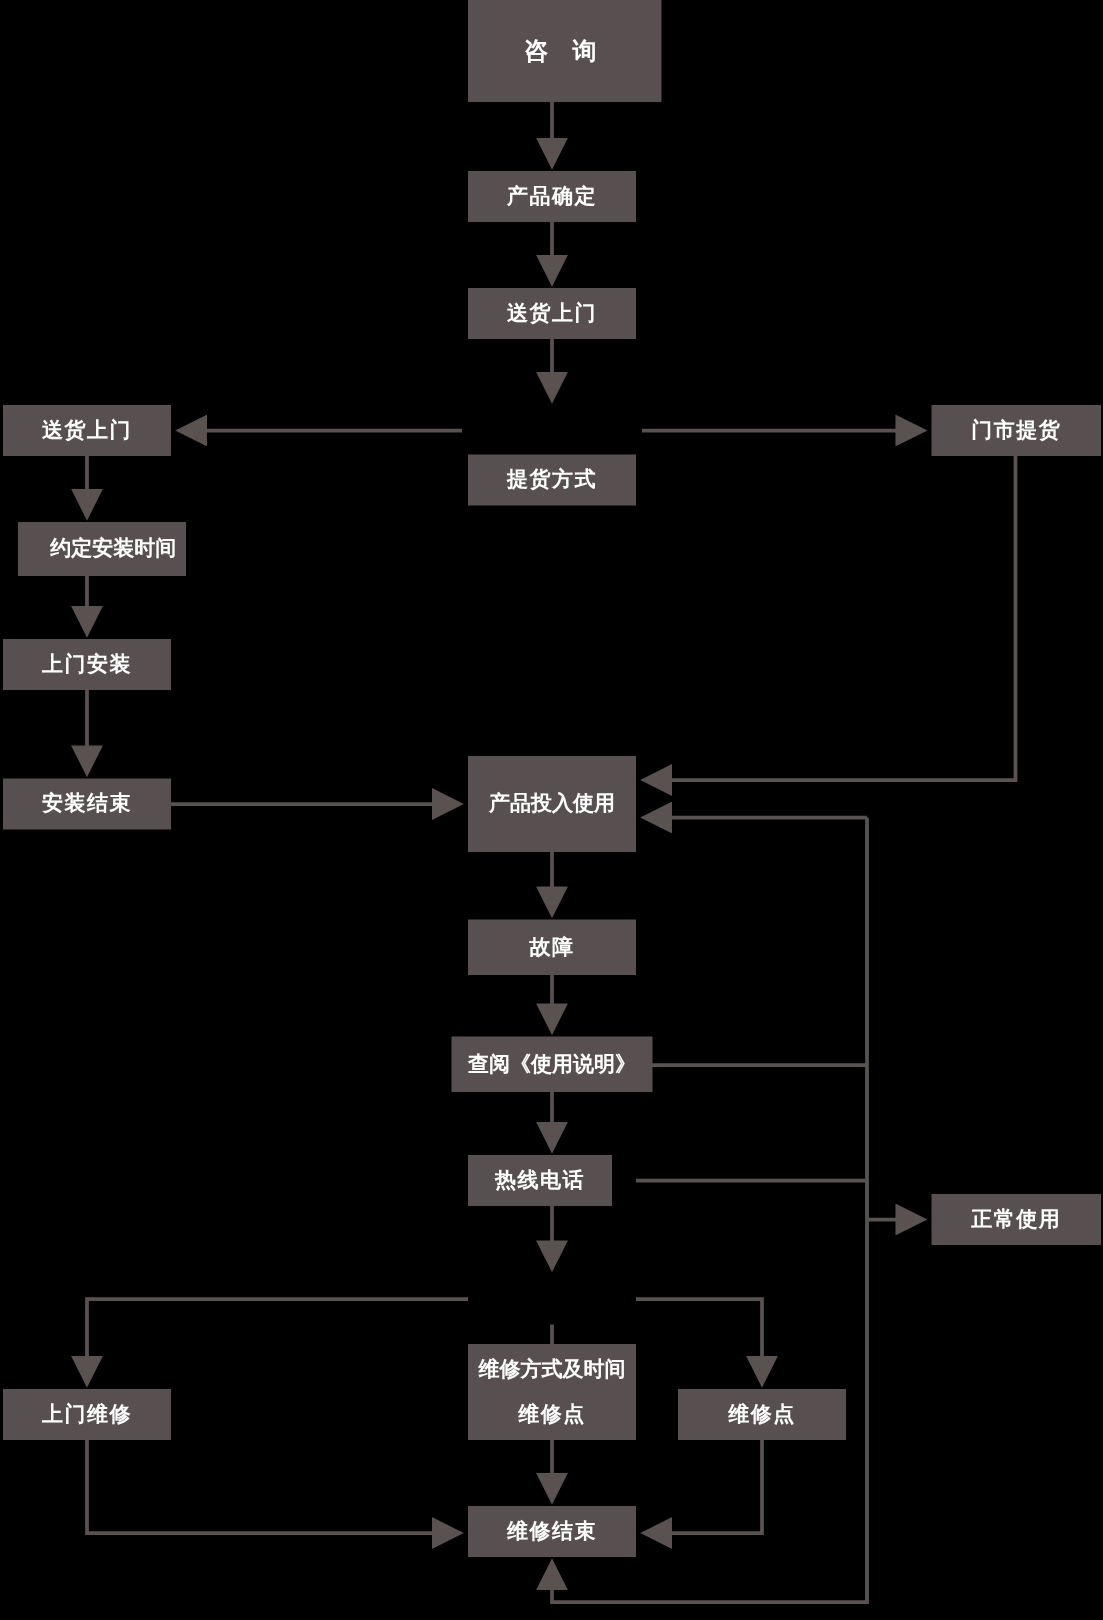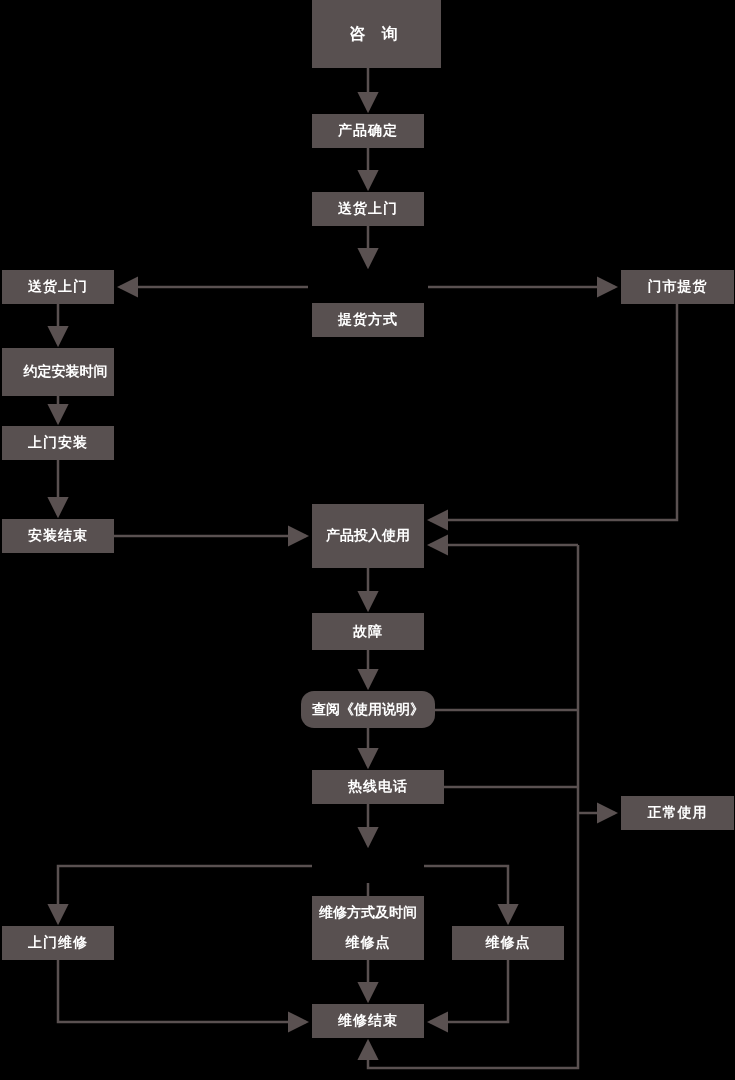--- a/index.html
+++ b/index.html
@@ -82,33 +82,33 @@
   <div class="node" style="left:312px;top:114px;width:112px;height:34px;">产品确定</div>
 
   <div class="node" style="left:312px;top:192px;width:112px;height:34px;">送货上门</div>
 
   <div class="node" style="left:312px;top:270px;width:112px;height:34px;margin-top:33px;">提货方式</div>
 
   <div class="node" style="left:2px;top:270px;width:112px;height:34px;">送货上门</div>
 
   <div class="node" style="left:621px;top:270px;width:113px;height:34px;text-align:center;">门市提货</div>
 
-  <div class="node" style="left:2px;top:348px;width:112px;height:48px;letter-spacing:0;padding-left:15px;">约定安装时间</div>
+  <div class="node" style="left:12px;top:348px;width:112px;height:36px;letter-spacing:0;padding-left:15px;">约定安装时间</div>
 
   <div class="node" style="left:2px;top:426px;width:112px;height:34px;">上门安装</div>
 
   <div class="node" style="left:2px;top:519px;width:112px;height:34px;">安装结束</div>
 
   <div class="node" style="left:312px;top:504px;width:112px;height:64px;letter-spacing:0;">产品投入使用</div>
 
   <div class="node" style="left:312px;top:613px;width:112px;height:37px;">故障</div>
 
-  <div class="node" style="left:301px;top:691px;width:134px;height:37px;letter-spacing:0;border-radius:13px;">查阅《使用说明》</div>
+  <div class="node" style="left:301px;top:691px;width:134px;height:37px;letter-spacing:0;">查阅《使用说明》</div>
 
-  <div class="node" style="left:312px;top:770px;width:132px;height:34px;">热线电话</div>
+  <div class="node" style="left:312px;top:770px;width:96px;height:34px;">热线电话</div>
 
   <div class="node" style="left:312px;top:896px;width:112px;height:34px;letter-spacing:0;">维修方式及时间</div>
 
   <div class="node" style="left:2px;top:926px;width:112px;height:34px;">上门维修</div>
 
   <div class="node" style="left:312px;top:926px;width:112px;height:34px;">维修点</div>
 
   <div class="node" style="left:452px;top:926px;width:112px;height:34px;">维修点</div>
 
   <div class="node" style="left:312px;top:1004px;width:112px;height:34px;">维修结束</div>

